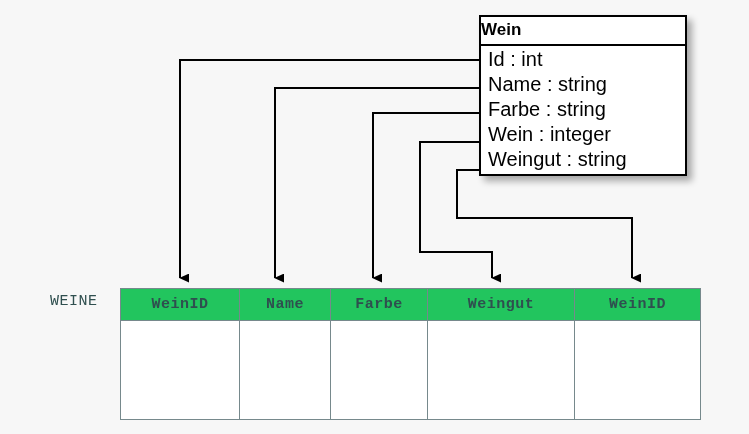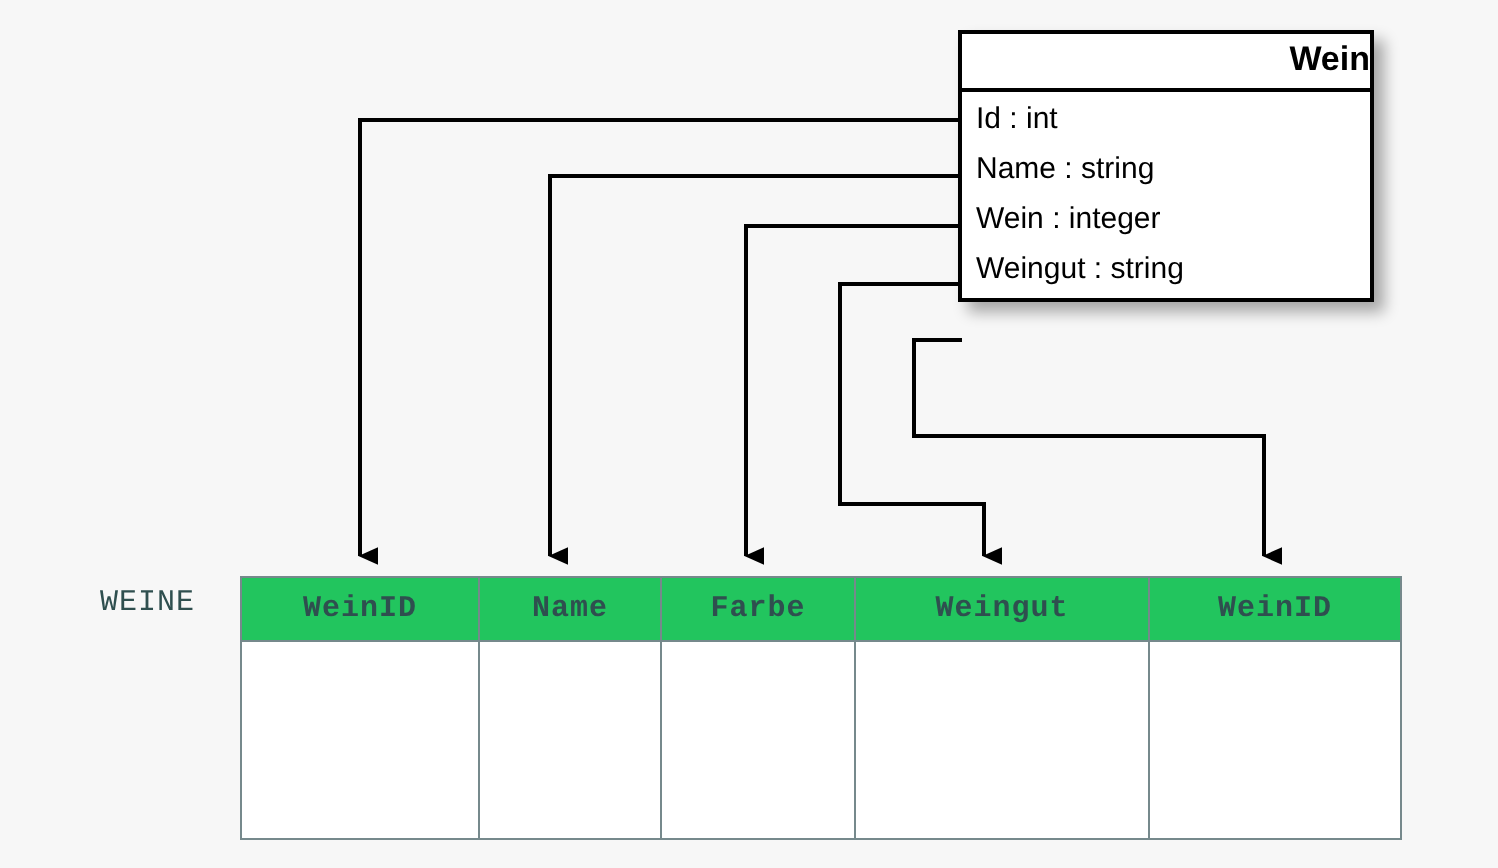--- a/index.html
+++ b/index.html
@@ -35,33 +35,33 @@
     left: 479px;
     top: 15px;
     width: 208px;
     box-sizing: border-box;
     background: #ffffff;
     border: 2px solid #000000;
     box-shadow: 5px 5px 7px rgba(0,0,0,0.33);
     z-index: 5;
   }
   #uml-class .class-title {
-    text-align: right;
+    text-align: left;
     font-weight: bold;
     font-size: 17px;
     color: #000;
     padding: 3px 0 4px 0;
     border-bottom: 2px solid #000000;
     line-height: 1.15;
   }
   #uml-class .attr-list {
     padding: 1px 0 2px 0;
   }
   #uml-class .attr {
-    font-size: 15px;
+    font-size: 20px;
     color: #000;
     padding: 0px 0 0px 7px;
     line-height: 25px;
     white-space: nowrap;
   }
 
   
   #table-label {
     position: absolute;
     left: 50px;
@@ -122,20 +122,21 @@
     <path d="M 481,142 L 420,142 L 420,252 L 492,252 L 492,278" fill="none" stroke="#000000" stroke-width="2" marker-end="url(#arrowhead)"></path>
 
     <path d="M 481,170 L 457,170 L 457,218 L 632,218 L 632,278" fill="none" stroke="#000000" stroke-width="2" marker-end="url(#arrowhead)"></path>
   </svg>
 
   <div id="uml-class">
     <div class="class-title">Wein</div>
     <div class="attr-list">
       <div class="attr">Id : int</div>
       <div class="attr">Name : string</div>
+      <div class="attr">Farbe : string</div>
       <div class="attr">Wein : integer</div>
       <div class="attr">Weingut : string</div>
     </div>
   </div>
 
   <div id="table-label">WEINE</div>
 
   <table id="relation-table">
     <thead>
       <tr>

